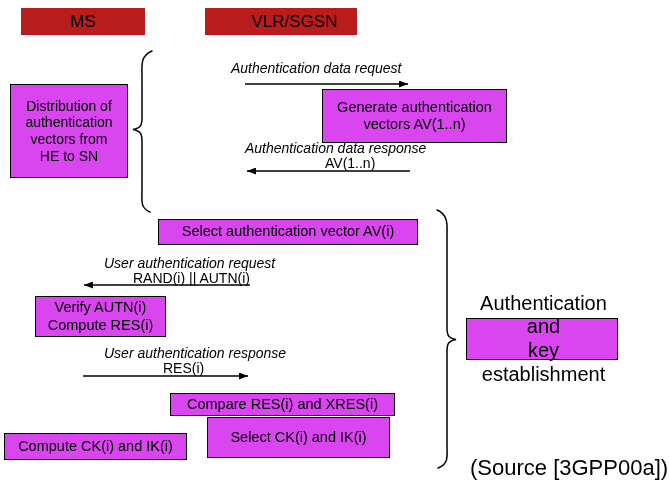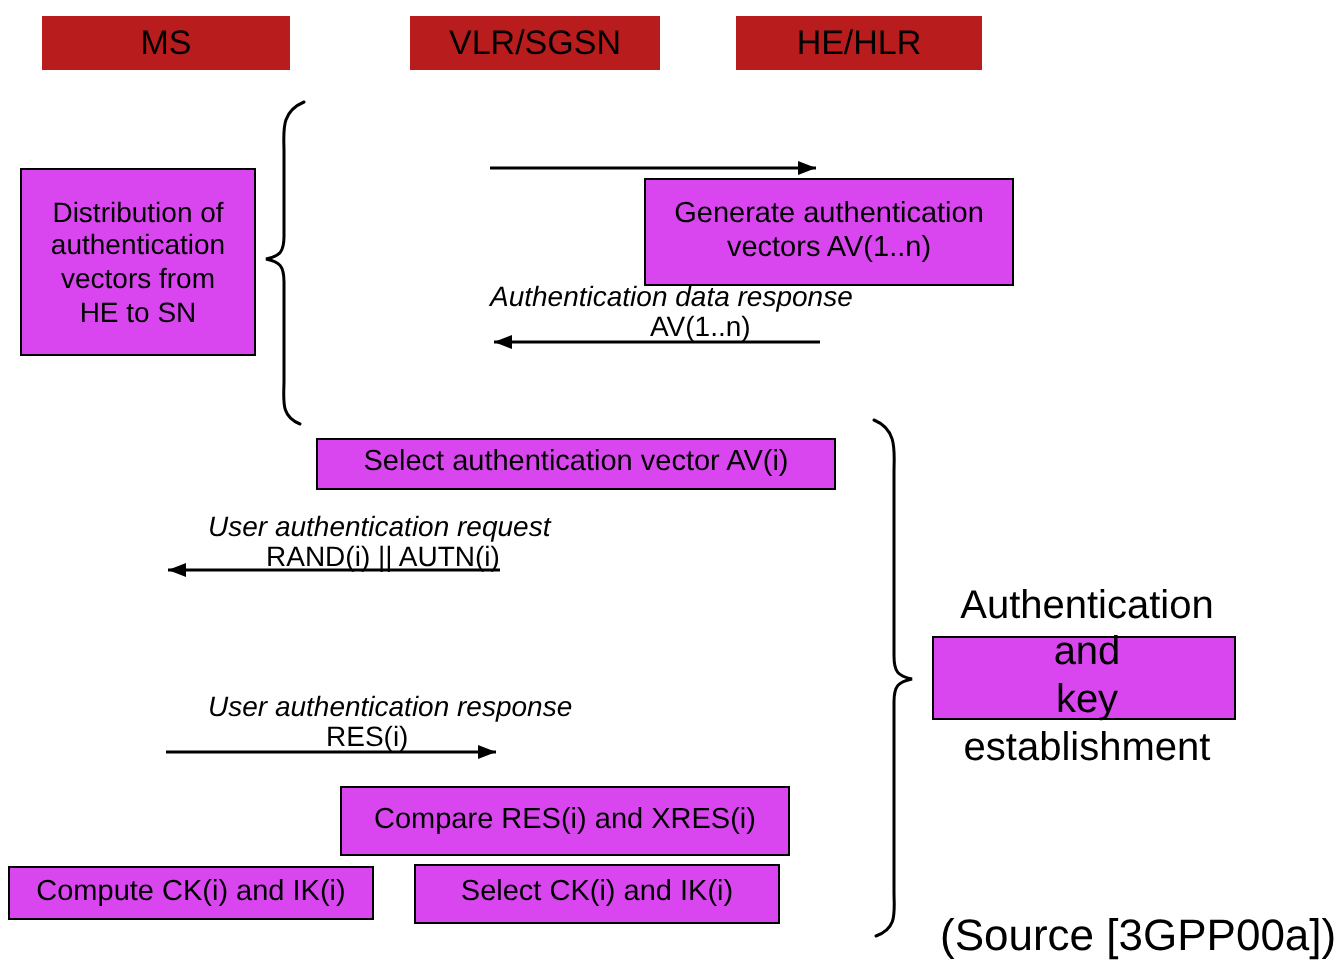--- a/index.html
+++ b/index.html
@@ -65,22 +65,21 @@
     height: 483px;
     pointer-events: none;
   }
 </style>
 </head>
 <body>
 
 <div id="canvas">
 
   <div class="hdr" style="left:21px; top:8px; width:124px; height:27px;">MS</div>
-  <div class="hdr" style="left:205px; top:8px; width:125px; height:27px;">VLR/SGSN</div>
-  <div class="hdr" style="left:368px; top:8px; width:123px; height:27px;">HE/HLR</div>
+  <div class="hdr" style="left:205px; top:8px; width:125px; height:27px;padding-left:27px;">VLR/SGSN</div>
 
   <div class="box" style="left:10px; top:84px; width:118px; height:94px; font-size:14px;">
     <span>Distribution of</span>
     <span>authentication</span>
     <span>vectors from</span>
     <span>HE to SN</span>
   </div>
 
   <div class="box" style="left:466px; top:318px; width:152px; height:42px; font-size:20px; align-items:center; padding-left:8px;">
     <span>Authentication and</span>
@@ -90,33 +89,38 @@
   <div class="box" style="left:322px; top:89px; width:185px; height:54px;">
     <span>Generate authentication</span>
     <span>vectors AV(1..n)</span>
   </div>
 
 
   <div class="box" style="left:158px; top:219px; width:260px; height:26px;">
     <span>Select authentication vector AV(i)</span>
   </div>
 
+  <div class="box" style="left:35px; top:296px; width:131px; height:41px;">
+    <span>Verify AUTN(i)</span>
+    <span>Compute RES(i)</span>
+  </div>
 
-  <div class="box" style="left:170px; top:393px; width:225px; height:35px;">
+  <div class="box" style="left:170px; top:393px; width:225px; height:23px;">
     <span>Compare RES(i) and XRES(i)</span>
   </div>
 
   <div class="box" style="left:4px; top:433px; width:183px; height:27px;">
     <span>Compute CK(i) and IK(i)</span>
   </div>
 
-  <div class="box" style="left:207px; top:432px; width:183px; height:30px;">
+  <div class="box" style="left:207px; top:417px; width:183px; height:41px;">
     <span>Select CK(i) and IK(i)</span>
   </div>
 
+  <div class="lbl ital" style="left:231px; top:61px;">Authentication data request</div>
 
   <div class="lbl ital" style="left:245px; top:141px;">Authentication data response</div>
   <div class="lbl" style="left:325px; top:156px;">AV(1..n)</div>
 
   <div class="lbl ital" style="left:104px; top:256px;">User authentication request</div>
   <div class="lbl" style="left:133px; top:271px;">RAND(i) || AUTN(i)</div>
 
   <div class="lbl ital" style="left:104px; top:346px;">User authentication response</div>
   <div class="lbl" style="left:163px; top:361px;">RES(i)</div>
 

